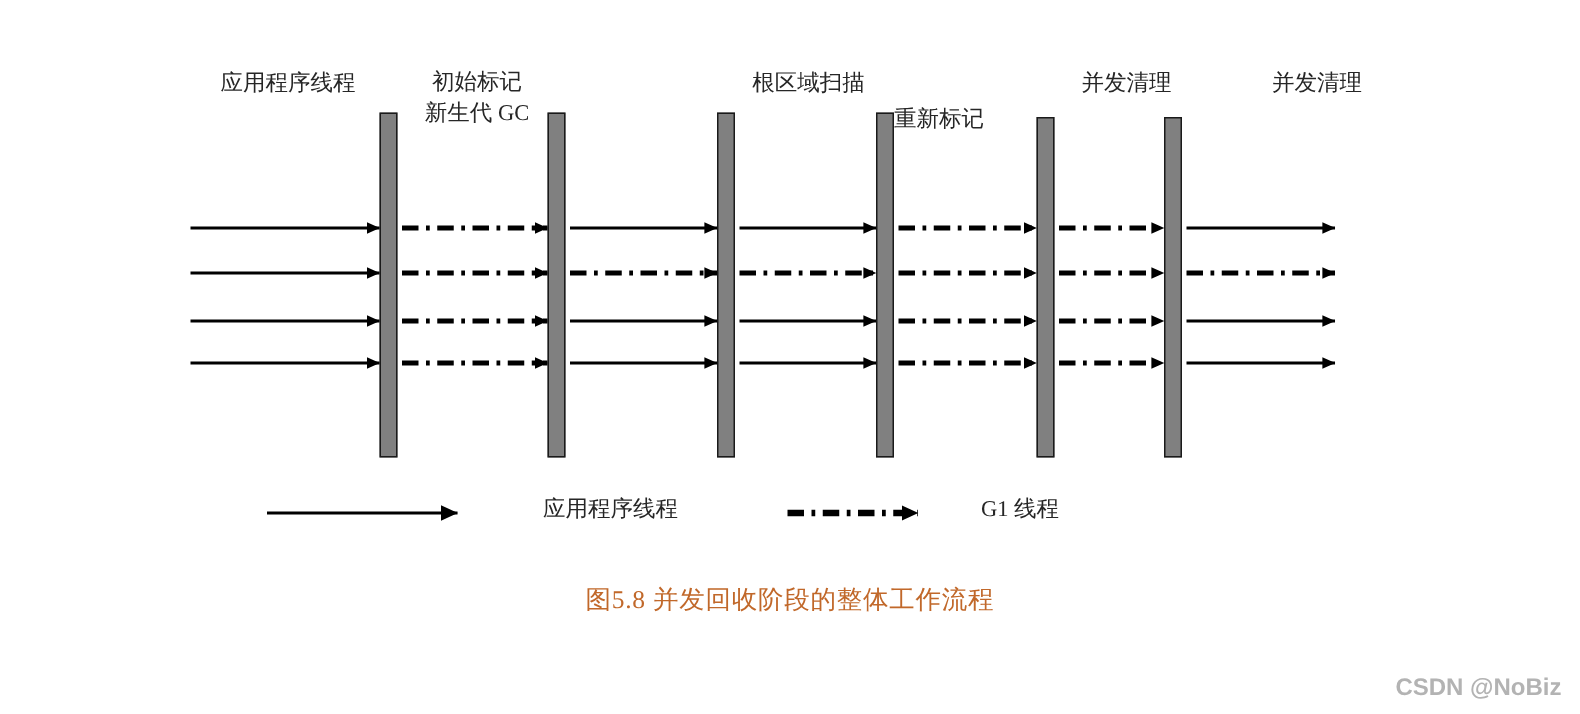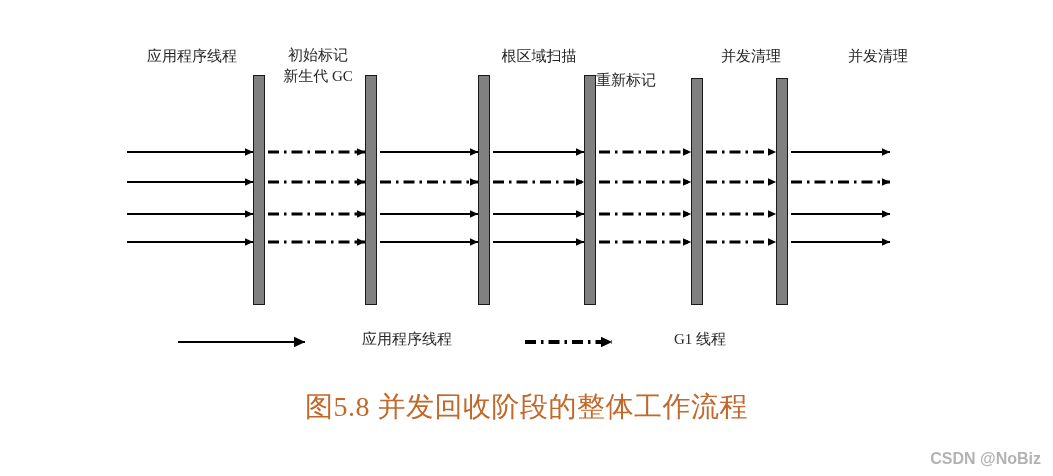--- a/index.html
+++ b/index.html
@@ -32,21 +32,21 @@
     font-size:15px;
     font-family:"Liberation Serif","DejaVu Serif",serif;
     white-space:nowrap;
   }
   .caption{
     position:absolute;
     left:0;right:0;
     top:388px;
     text-align:center;
     color:#c1682a;
-    font-size:28px;
+    font-size:17px;
     letter-spacing:0.5px;
     font-family:"Liberation Serif","DejaVu Serif",serif;
   }
   .watermark{
     position:absolute;
     right:12px;bottom:8px;
     color:#b3b3b3;
     font-size:16px;
     font-family:"Liberation Sans","DejaVu Sans",sans-serif;
     white-space:nowrap;
@@ -113,17 +113,17 @@
         <line x1="791" y1="214" x2="890" y2="214" stroke="#000000" stroke-width="1.9" marker-end="url(#ah)"></line>
         <line x1="791" y1="242" x2="890" y2="242" stroke="#000000" stroke-width="1.9" marker-end="url(#ah)"></line>
       </g>
     <g id="legend-lines">
         <line x1="178" y1="342" x2="305" y2="342" stroke="#000000" stroke-width="2.1" marker-end="url(#ahbig)"></line>
         <line x1="525" y1="342" x2="612" y2="342" stroke="#000000" stroke-width="4.2" stroke-dasharray="11 5 2.5 5" marker-end="url(#ahbig)"></line>
       </g>
   </svg>
 
   <div class="legend-text" style="left:362px;top:330px;">应用程序线程</div>
-  <div class="legend-text" style="left:654px;top:330px;margin-left:20px;">G1 线程</div>
+  <div class="legend-text" style="left:654px;top:330px;">G1 线程</div>
 
   <div class="caption">图5.8 并发回收阶段的整体工作流程</div>
   <div class="watermark">CSDN @NoBiz</div>
 </div>
 
 </body></html>

